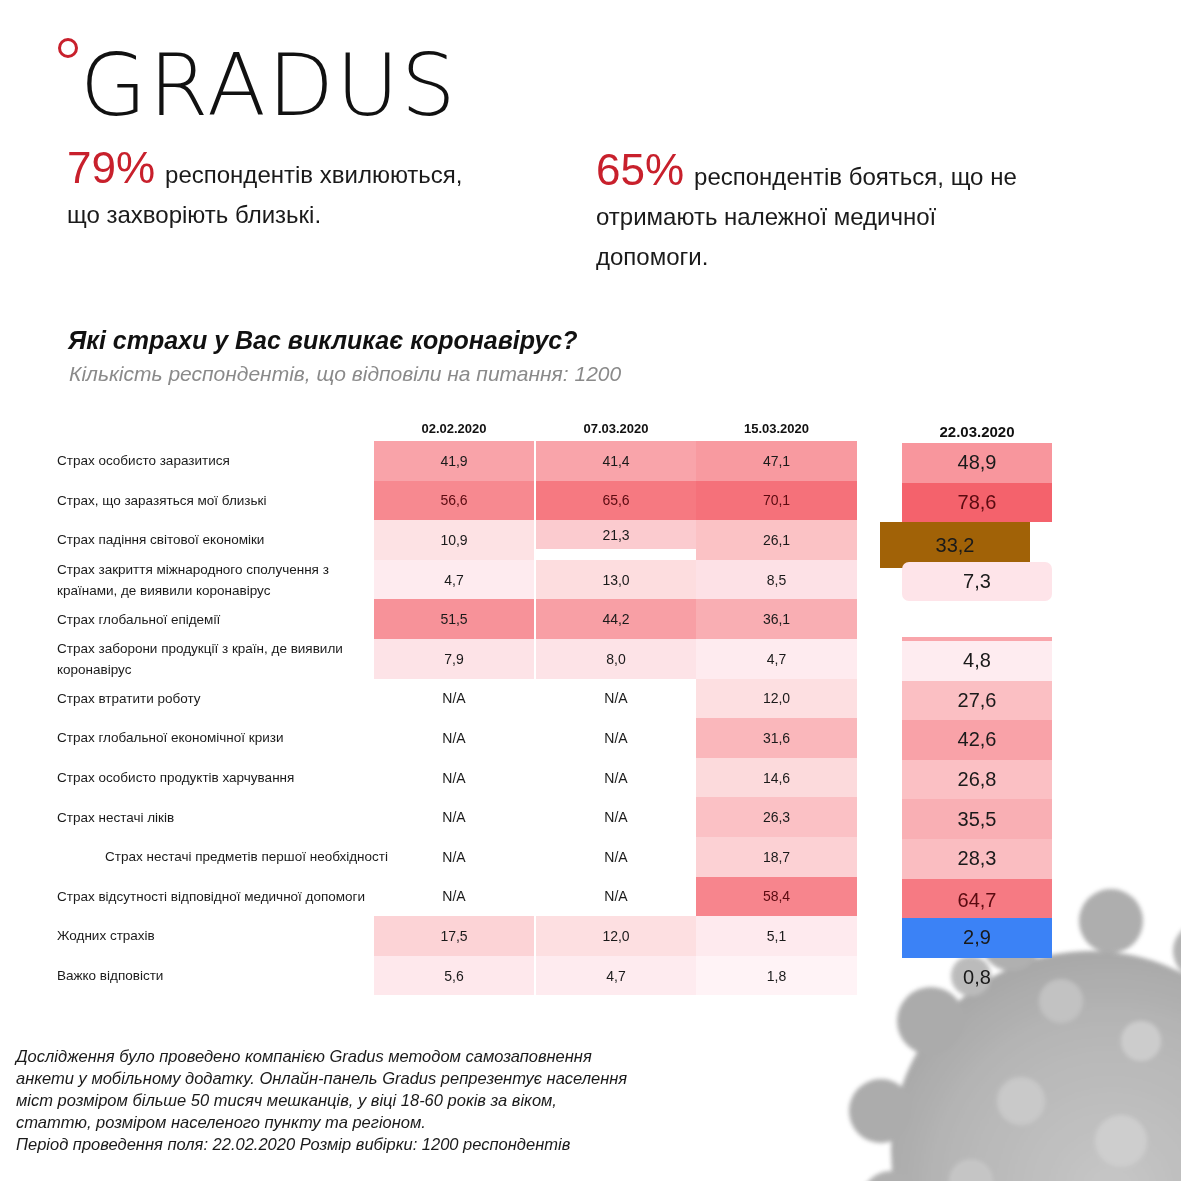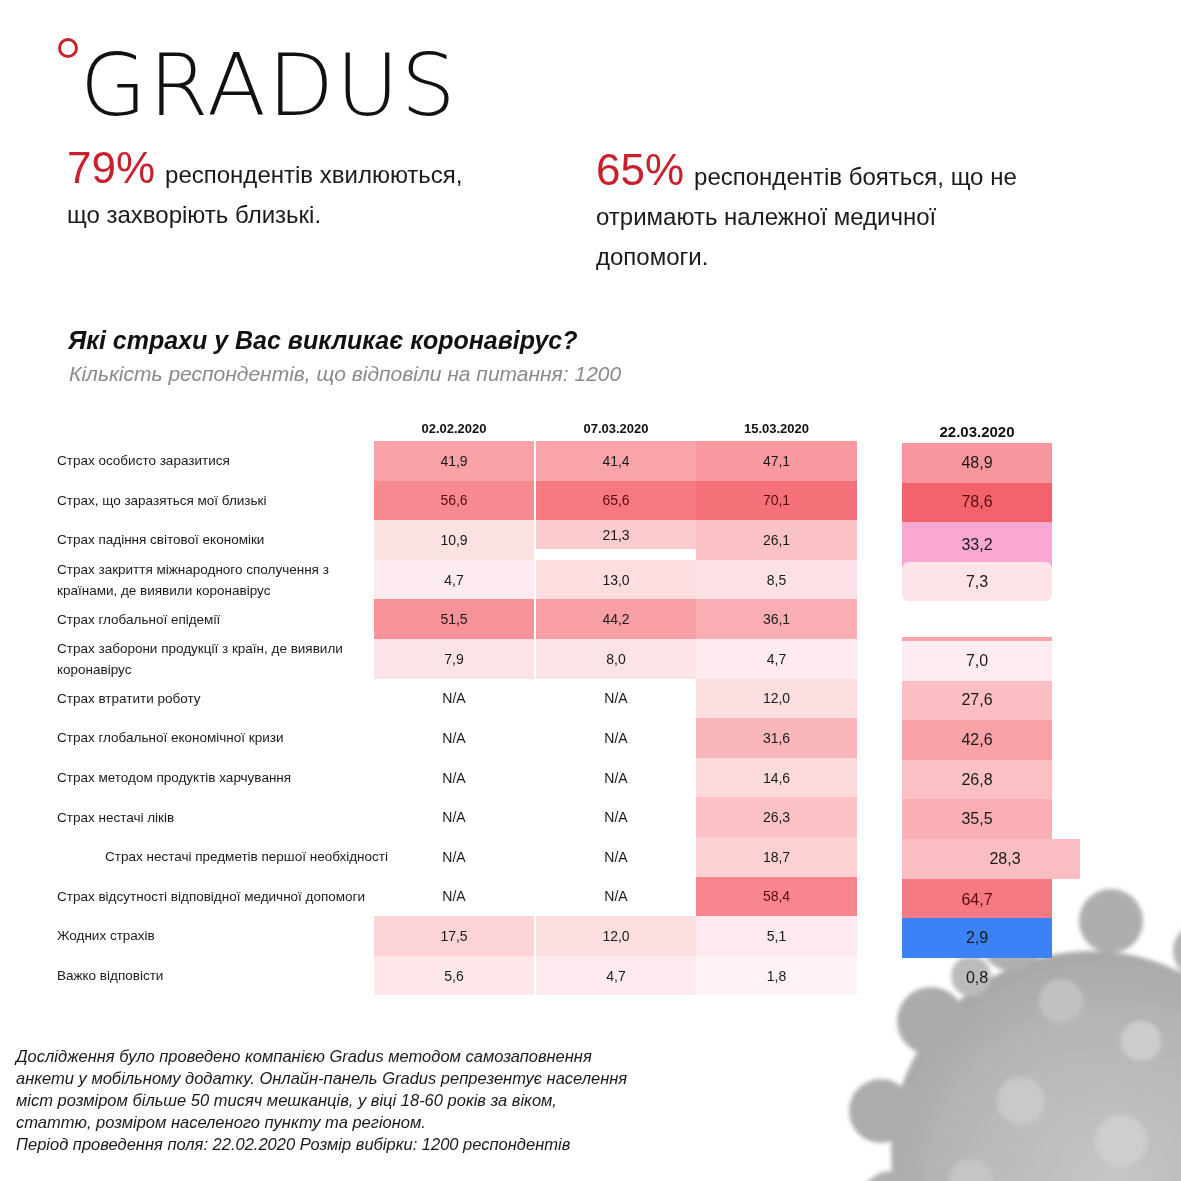--- a/index.html
+++ b/index.html
@@ -18,21 +18,21 @@
   .stat .pct { color: #c8202c; font-size: 44px; margin-right: 10px; }
   .stat-left { left: 67px; top: 148px; width: 490px; }
   .stat-right { left: 596px; top: 150px; width: 520px; }
   .q-title { position: absolute; left: 68px; top: 326px; font-size: 25px; font-weight: bold; font-style: italic; color: #111; }
   .q-sub { position: absolute; left: 69px; top: 362px; font-size: 21px; font-style: italic; color: #8a8a8a; }
 
   .col-head { position: absolute; top: 421px; font-size: 13px; font-weight: bold; text-align: center; }
   .col-head.big { top: 423px; font-size: 15px; }
   .row-label { position: absolute; left: 57px; width: 315px; font-size: 13.5px; line-height: 21px; color: #1a1a1a; display: flex; align-items: center; }
   .cell { position: absolute; font-size: 14px; color: #1a1a1a; display: flex; align-items: center; justify-content: center; }
-  .cell.big { font-size: 16px; }
+  .cell.big { font-size: 20px; }
 
   .virus { position: absolute; right: -60px; bottom: -80px; width: 420px; height: 380px; }
 
   .footer { position: absolute; left: 16px; top: 1045px; width: 740px; font-size: 16.5px; line-height: 22px; font-style: italic; color: #1a1a1a; }
 </style>
 </head>
 <body>
 
 <div class="logo">
   <div class="logo-ring"></div>
@@ -92,61 +92,61 @@
     <div class="cell big" style="left: 902px; width: 150px; top: 443px; height: 39.6px; background: rgb(248, 150, 157);">48,9</div>
     <div class="row-label" style="top: 480.6px; height: 39.6px;">Страх, що заразяться мої близькі</div>
     <div class="cell" style="left: 374px; width: 160px; top: 480.6px; height: 39.6px; background: rgb(247, 137, 144); color: rgb(90, 10, 16);">56,6</div>
     <div class="cell" style="left: 536px; width: 160px; top: 480.6px; height: 39.6px; background: rgb(246, 121, 129); color: rgb(90, 10, 16);">65,6</div>
     <div class="cell" style="left: 696px; width: 161px; top: 480.6px; height: 39.6px; background: rgb(245, 113, 122); color: rgb(90, 10, 16);">70,1</div>
     <div class="cell big" style="left: 902px; width: 150px; top: 482.6px; height: 39.6px; background: rgb(244, 98, 108); color: rgb(90, 10, 16);">78,6</div>
     <div class="row-label" style="top: 520.2px; height: 39.6px;">Страх падіння світової економіки</div>
     <div class="cell" style="left: 374px; width: 160px; top: 520.2px; height: 39.6px; background: rgb(253, 226, 228);">10,9</div>
     <div class="cell" style="left: 536px; width: 160px; top: 520.2px; height: 29px; background: rgb(251, 203, 207);">21,3</div>
     <div class="cell" style="left: 696px; width: 161px; top: 520.2px; height: 39.6px; background: rgb(251, 194, 197);">26,1</div>
-    <div class="cell big" style="left: 902px; width: 150px; top: 522.2px; height: 46px; background: #f9a8d4;">33,2</div>
+    <div class="cell big" style="left: 880px; width: 150px; top: 522.2px; height: 46px; background: #a16207;">33,2</div>
     <div class="row-label" style="top: 559.8px; height: 39.6px;">Страх закриття міжнародного сполучення з країнами, де виявили коронавірус</div>
     <div class="cell" style="left: 374px; width: 160px; top: 559.8px; height: 39.6px; background: rgb(254, 235, 239);">4,7</div>
     <div class="cell" style="left: 536px; width: 160px; top: 559.8px; height: 39.6px; background: rgb(253, 221, 223);">13,0</div>
     <div class="cell" style="left: 696px; width: 161px; top: 559.8px; height: 39.6px; background: rgb(253, 225, 230);">8,5</div>
     <div class="cell big" style="left: 902px; width: 150px; top: 561.8px; height: 39.6px; background: rgb(254, 228, 233); border-radius: 7px;">7,3</div>
     <div class="row-label" style="top: 599.4px; height: 39.6px;">Страх глобальної епідемії</div>
     <div class="cell" style="left: 374px; width: 160px; top: 599.4px; height: 39.6px; background: rgb(247, 146, 153);">51,5</div>
     <div class="cell" style="left: 536px; width: 160px; top: 599.4px; height: 39.6px; background: rgb(248, 159, 165);">44,2</div>
     <div class="cell" style="left: 696px; width: 161px; top: 599.4px; height: 39.6px; background: rgb(249, 174, 179);">36,1</div>
     <div class="cell big" style="left: 902px; width: 150px; top: 601.4px; height: 39.6px; background: rgb(249, 165, 171); margin-top: 36px;">40,8</div>
     <div class="row-label" style="top: 639px; height: 39.6px;">Страх заборони продукції з країн, де виявили коронавірус</div>
     <div class="cell" style="left: 374px; width: 160px; top: 639px; height: 39.6px; background: rgb(253, 227, 231);">7,9</div>
     <div class="cell" style="left: 536px; width: 160px; top: 639px; height: 39.6px; background: rgb(253, 227, 231);">8,0</div>
     <div class="cell" style="left: 696px; width: 161px; top: 639px; height: 39.6px; background: rgb(254, 235, 239);">4,7</div>
-    <div class="cell big" style="left: 902px; width: 150px; top: 641px; height: 39.6px; background: rgb(254, 236, 240);">7,0</div>
+    <div class="cell big" style="left: 902px; width: 150px; top: 641px; height: 39.6px; background: rgb(254, 236, 240);">4,8</div>
     <div class="row-label" style="top: 678.6px; height: 39.6px;">Страх втратити роботу</div>
     <div class="cell" style="left: 374px; width: 160px; top: 678.6px; height: 39.6px; background: transparent;">N/A</div>
     <div class="cell" style="left: 536px; width: 160px; top: 678.6px; height: 39.6px; background: transparent;">N/A</div>
     <div class="cell" style="left: 696px; width: 161px; top: 678.6px; height: 39.6px; background: rgb(253, 223, 225);">12,0</div>
     <div class="cell big" style="left: 902px; width: 150px; top: 680.6px; height: 39.6px; background: rgb(251, 191, 195);">27,6</div>
     <div class="row-label" style="top: 718.2px; height: 39.6px;">Страх глобальної економічної кризи</div>
     <div class="cell" style="left: 374px; width: 160px; top: 718.2px; height: 39.6px; background: transparent;">N/A</div>
     <div class="cell" style="left: 536px; width: 160px; top: 718.2px; height: 39.6px; background: transparent;">N/A</div>
     <div class="cell" style="left: 696px; width: 161px; top: 718.2px; height: 39.6px; background: rgb(250, 183, 187);">31,6</div>
     <div class="cell big" style="left: 902px; width: 150px; top: 720.2px; height: 39.6px; background: rgb(249, 162, 168);">42,6</div>
-    <div class="row-label" style="top: 757.8px; height: 39.6px;">Страх методом продуктів харчування</div>
+    <div class="row-label" style="top: 757.8px; height: 39.6px;">Страх особисто продуктів харчування</div>
     <div class="cell" style="left: 374px; width: 160px; top: 757.8px; height: 39.6px; background: transparent;">N/A</div>
     <div class="cell" style="left: 536px; width: 160px; top: 757.8px; height: 39.6px; background: transparent;">N/A</div>
     <div class="cell" style="left: 696px; width: 161px; top: 757.8px; height: 39.6px; background: rgb(252, 218, 220);">14,6</div>
     <div class="cell big" style="left: 902px; width: 150px; top: 759.8px; height: 39.6px; background: rgb(251, 192, 196);">26,8</div>
     <div class="row-label" style="top: 797.4px; height: 39.6px;">Страх нестачі ліків</div>
     <div class="cell" style="left: 374px; width: 160px; top: 797.4px; height: 39.6px; background: transparent;">N/A</div>
     <div class="cell" style="left: 536px; width: 160px; top: 797.4px; height: 39.6px; background: transparent;">N/A</div>
     <div class="cell" style="left: 696px; width: 161px; top: 797.4px; height: 39.6px; background: rgb(251, 193, 197);">26,3</div>
     <div class="cell big" style="left: 902px; width: 150px; top: 799.4px; height: 39.6px; background: rgb(249, 175, 180);">35,5</div>
     <div class="row-label" style="top: 837px; height: 39.6px; margin-left: 48px;">Страх нестачі предметів першої необхідності</div>
     <div class="cell" style="left: 374px; width: 160px; top: 837px; height: 39.6px; background: transparent;">N/A</div>
     <div class="cell" style="left: 536px; width: 160px; top: 837px; height: 39.6px; background: transparent;">N/A</div>
     <div class="cell" style="left: 696px; width: 161px; top: 837px; height: 39.6px; background: rgb(252, 209, 212);">18,7</div>
-    <div class="cell big" style="left: 902px; width: 150px; top: 839px; height: 39.6px; background: rgb(250, 189, 193); padding-left: 28px;">28,3</div>
+    <div class="cell big" style="left: 902px; width: 150px; top: 839px; height: 39.6px; background: rgb(250, 189, 193);">28,3</div>
     <div class="row-label" style="top: 876.6px; height: 39.6px;">Страх відсутності відповідної медичної допомоги</div>
     <div class="cell" style="left: 374px; width: 160px; top: 876.6px; height: 39.6px; background: transparent;">N/A</div>
     <div class="cell" style="left: 536px; width: 160px; top: 876.6px; height: 39.6px; background: transparent;">N/A</div>
     <div class="cell" style="left: 696px; width: 161px; top: 876.6px; height: 39.6px; background: rgb(247, 133, 141); color: rgb(90, 10, 16);">58,4</div>
     <div class="cell big" style="left: 902px; width: 150px; top: 878.6px; height: 43px; background: rgb(246, 122, 131); color: rgb(90, 10, 16);">64,7</div>
     <div class="row-label" style="top: 916.2px; height: 39.6px;">Жодних страхів</div>
     <div class="cell" style="left: 374px; width: 160px; top: 916.2px; height: 39.6px; background: rgb(252, 211, 214);">17,5</div>
     <div class="cell" style="left: 536px; width: 160px; top: 916.2px; height: 39.6px; background: rgb(253, 223, 225);">12,0</div>
     <div class="cell" style="left: 696px; width: 161px; top: 916.2px; height: 39.6px; background: rgb(254, 234, 238);">5,1</div>
     <div class="cell big" style="left: 902px; width: 150px; top: 918.2px; height: 39.6px; background: #3b82f6;">2,9</div>

